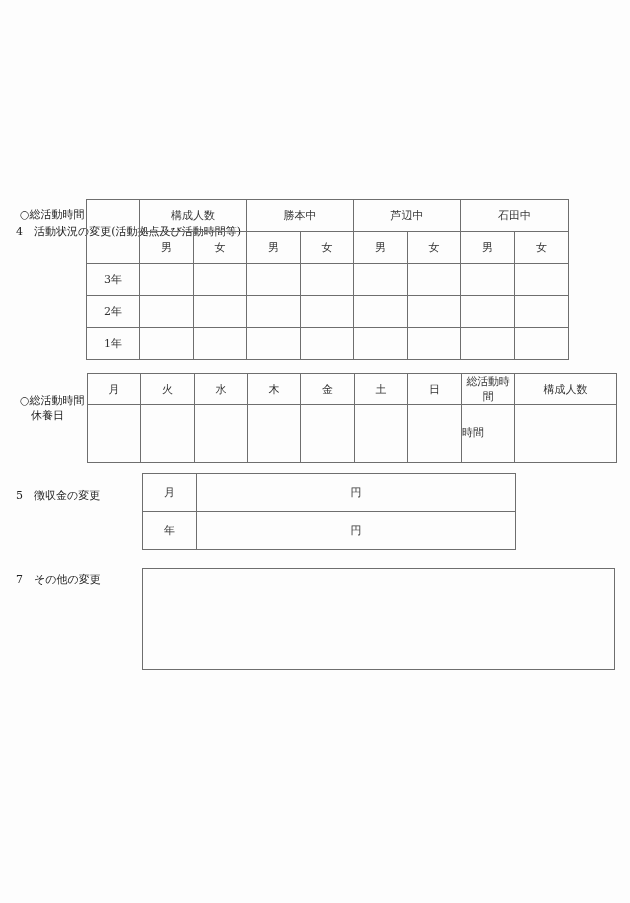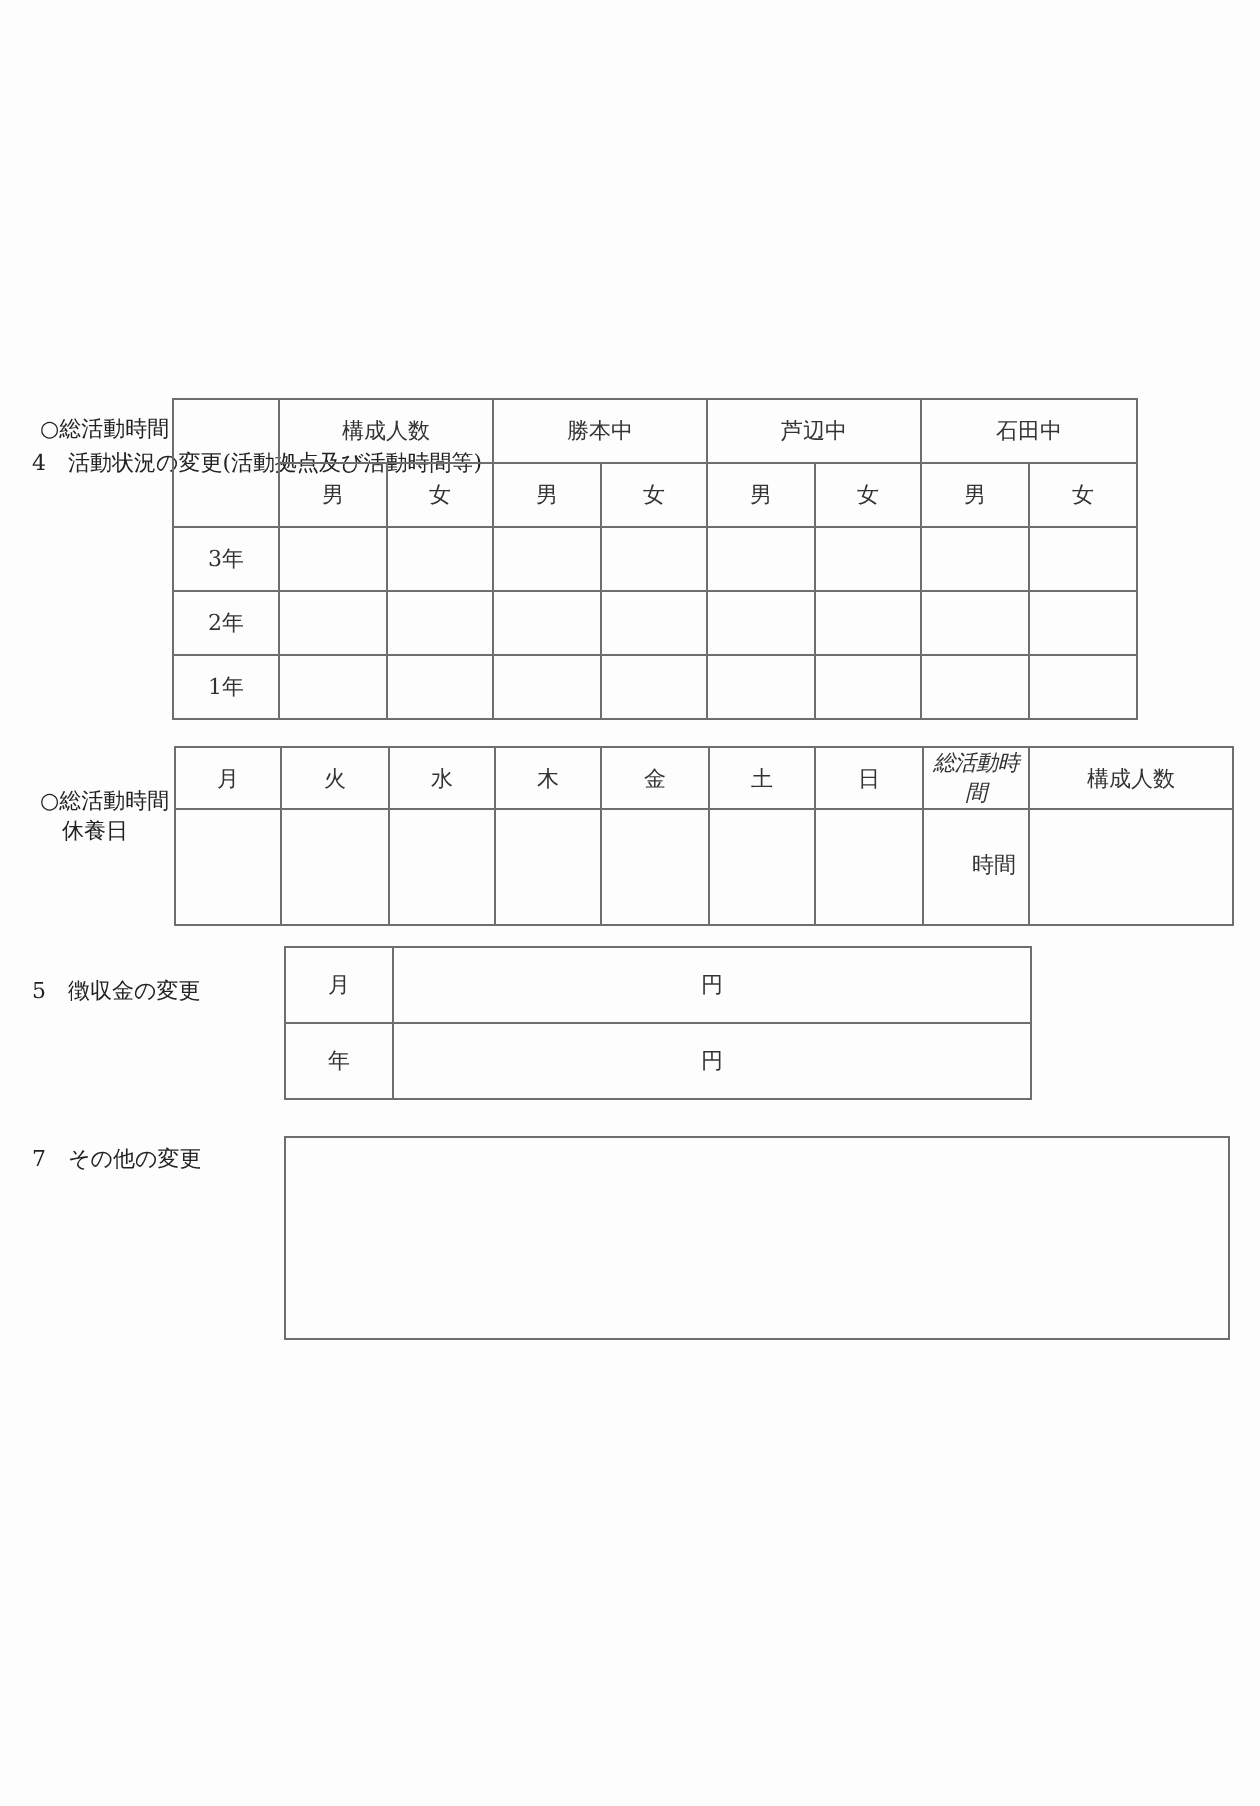--- a/index.html
+++ b/index.html
@@ -6,22 +6,22 @@
   body {
     width: 630px; height: 903px; background: #fdfdfd; position: relative; overflow: hidden;
     font-family: "DejaVu Serif", "Liberation Serif", serif; color: #222; font-size: 11px;
   }
   .label { position: absolute; font-size: 11px; white-space: nowrap; line-height: 14px; }
   table.grid { position: absolute; border-collapse: collapse; table-layout: fixed; }
   table.grid td {
     border: 1px solid #6e6e6e; padding: 0; text-align: center; vertical-align: middle;
     font-size: 11px; color: #333; box-sizing: border-box;
   }
-  .hrs { display: flex; align-items: flex-end; justify-content: flex-end; height: 100%; padding: 0 6px 2px 0; box-sizing: border-box; }
-  .small { font-size: 9.5px; letter-spacing: -0.3px; font-style: italic; }
+  .hrs { display: flex; align-items: flex-end; height: 100%; padding: 0 6px 2px 0; box-sizing: border-box; }
+  .small { font-size: 9.5px; letter-spacing: -0.3px; }
   .box { position: absolute; border: 1px solid #6e6e6e; box-sizing: border-box; }
 </style>
 </head>
 <body>
 
 <div class="label" style="left:16px; top:181px;margin-top:44px;">4　活動状況の変更(活動拠点及び活動時間等)</div>
 
 <div class="label" style="left:20px; top:208px;">○総活動時間</div>
 
 <table class="grid" style="left:86px; top:199px; width:482px;">

